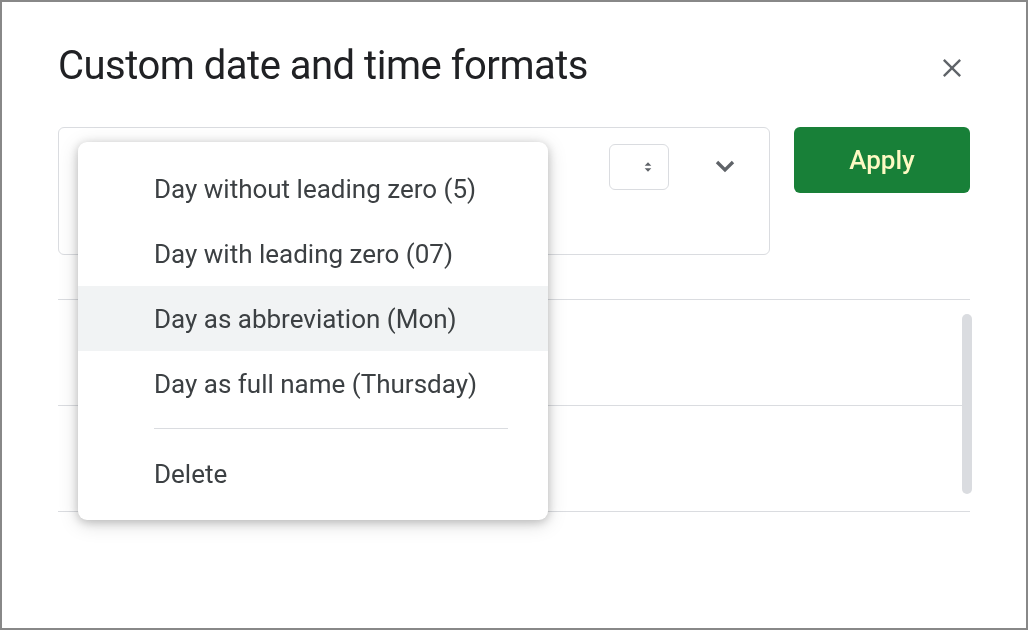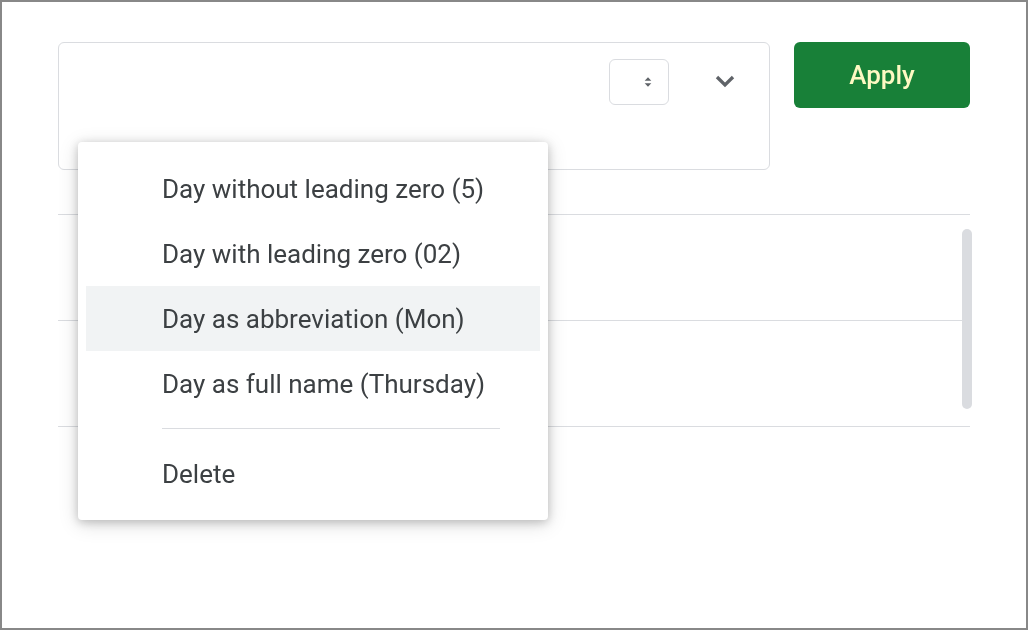--- a/index.html
+++ b/index.html
@@ -128,22 +128,22 @@
       background: #dadce0;
       border-radius: 5px;
     }
     .dropdown {
       position: absolute;
       left: 76px;
       top: 140px;
       width: 470px;
       background: #fff;
       box-shadow: 0 2px 10px rgba(0,0,0,0.2), 0 4px 20px rgba(0,0,0,0.15);
-      border-radius: 4px;
-      padding: 14px 8px;
+      border-radius: 9px;
+      padding: 14px 0;
       z-index: 100;
     }
     .dropdown-item {
       height: 65px;
       display: flex;
       align-items: center;
       padding: 0 40px 0 76px;
       font-size: 26px;
       color: #3c4043;
       cursor: pointer;
@@ -154,20 +154,29 @@
     .dropdown-divider {
       height: 1px;
       background: #dadce0;
       margin: 12px 40px 12px 76px;
     }
   </style>
 </head>
 <body>
 
 <div class="dialog">
+  <div class="header">
+    <h1 class="title">Custom date and time formats</h1>
+    <div class="close-btn">
+      <svg viewBox="0 0 24 24" fill="none" stroke="currentColor" stroke-width="2">
+        <line x1="5" y1="5" x2="19" y2="19"></line>
+        <line x1="19" y1="5" x2="5" y2="19"></line>
+      </svg>
+    </div>
+  </div>
 
   <div class="toolbar">
     <div class="format-box">
       <div class="token-chip">
         <svg viewBox="0 0 24 24" fill="currentColor">
           <path d="M7 14l5 5 5-5H7zm0-4l5-5 5 5H7z"></path>
         </svg>
       </div>
       <div class="chevron-btn">
         <svg viewBox="0 0 24 24" fill="none" stroke="currentColor" stroke-width="2.5">
@@ -179,19 +188,19 @@
   </div>
 
   <div class="samples">
     <div class="sample-row"></div>
     <div class="sample-row">5-August-1930</div>
     <div class="scrollbar"></div>
   </div>
 
   <div class="dropdown">
     <div class="dropdown-item">Day without leading zero (5)</div>
-    <div class="dropdown-item">Day with leading zero (02)</div>
+    <div class="dropdown-item">Day with leading zero (07)</div>
     <div class="dropdown-item highlighted">Day as abbreviation (Mon)</div>
     <div class="dropdown-item">Day as full name (Thursday)</div>
     <div class="dropdown-divider"></div>
     <div class="dropdown-item">Delete</div>
   </div>
 </div>
 
 </body></html>

